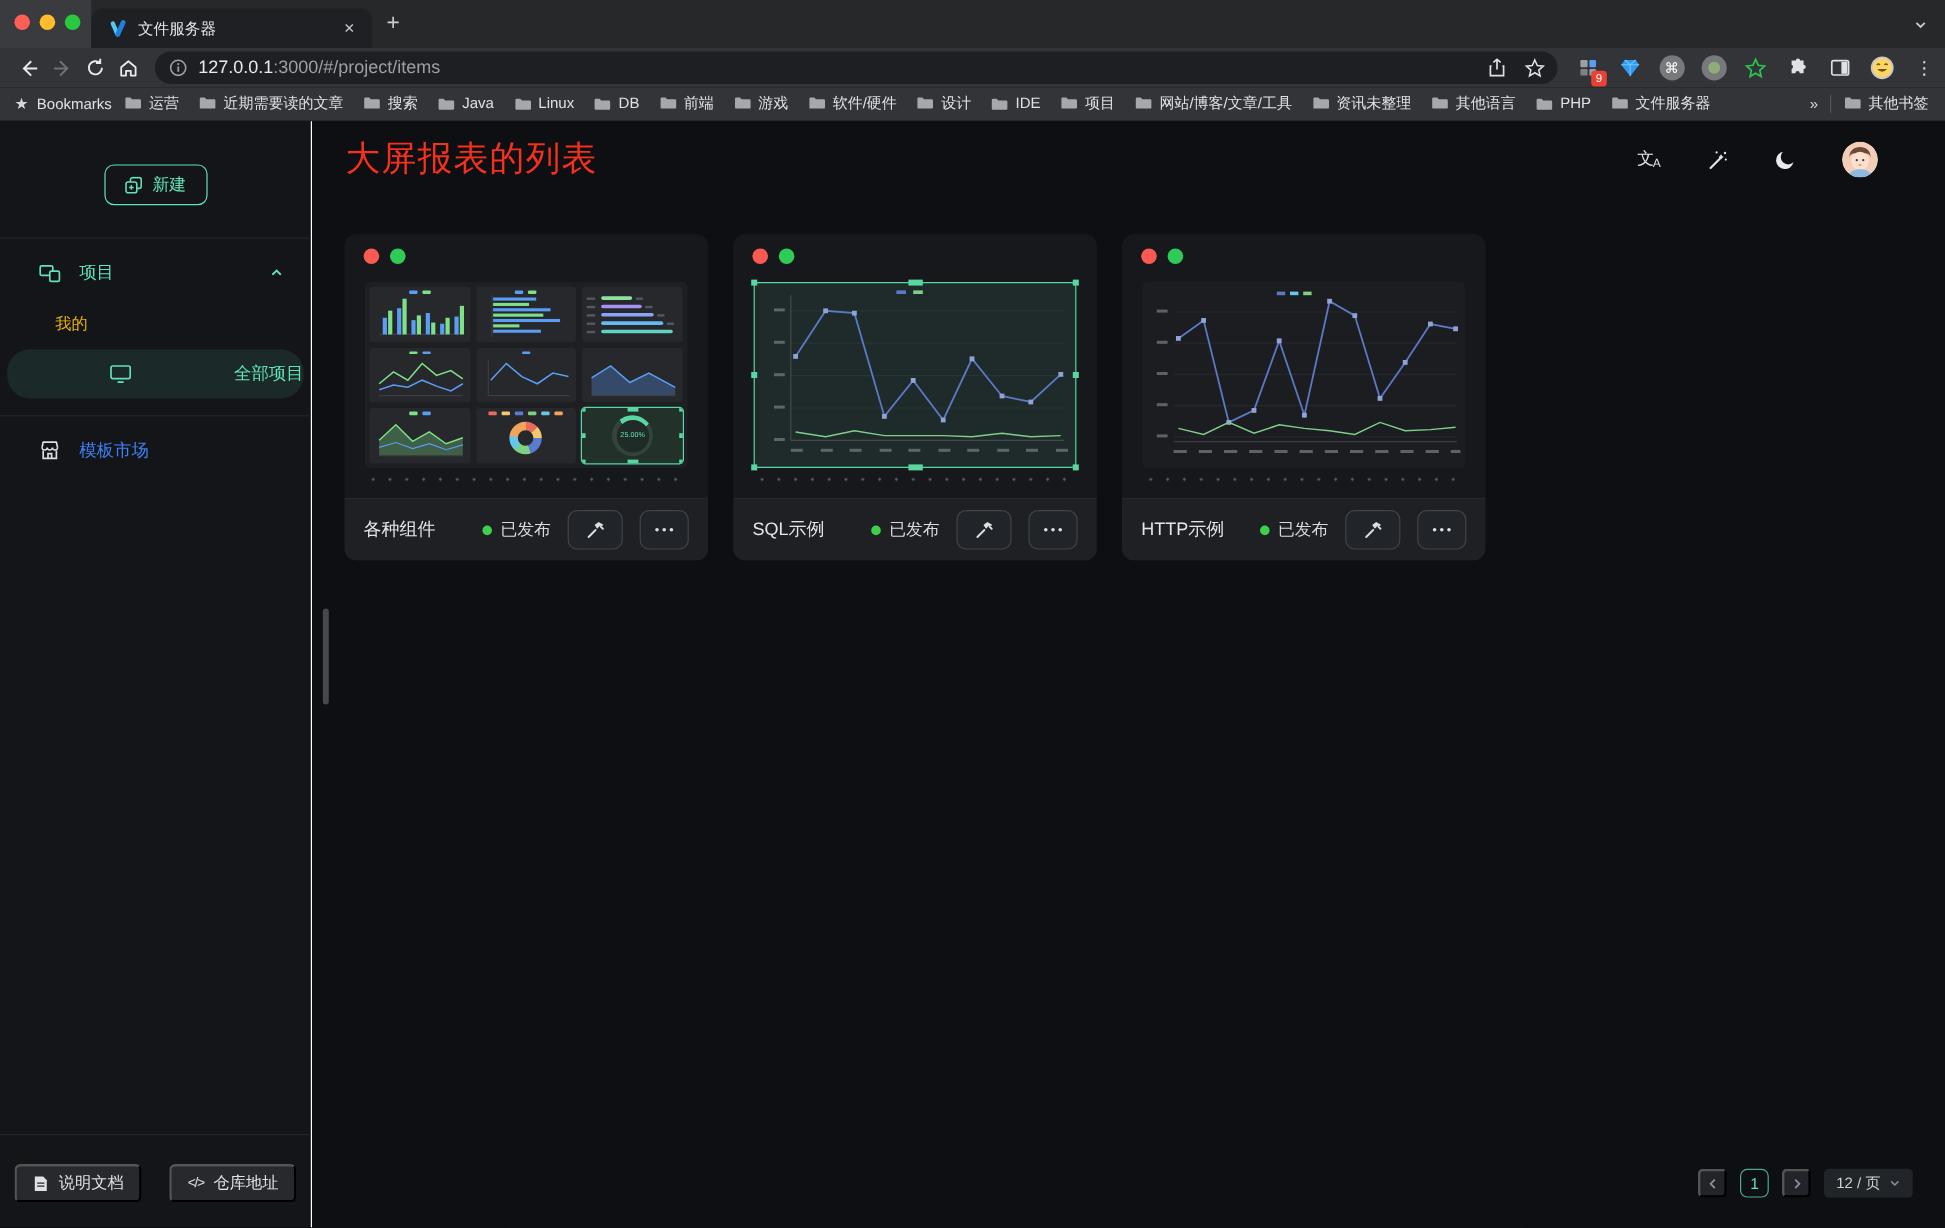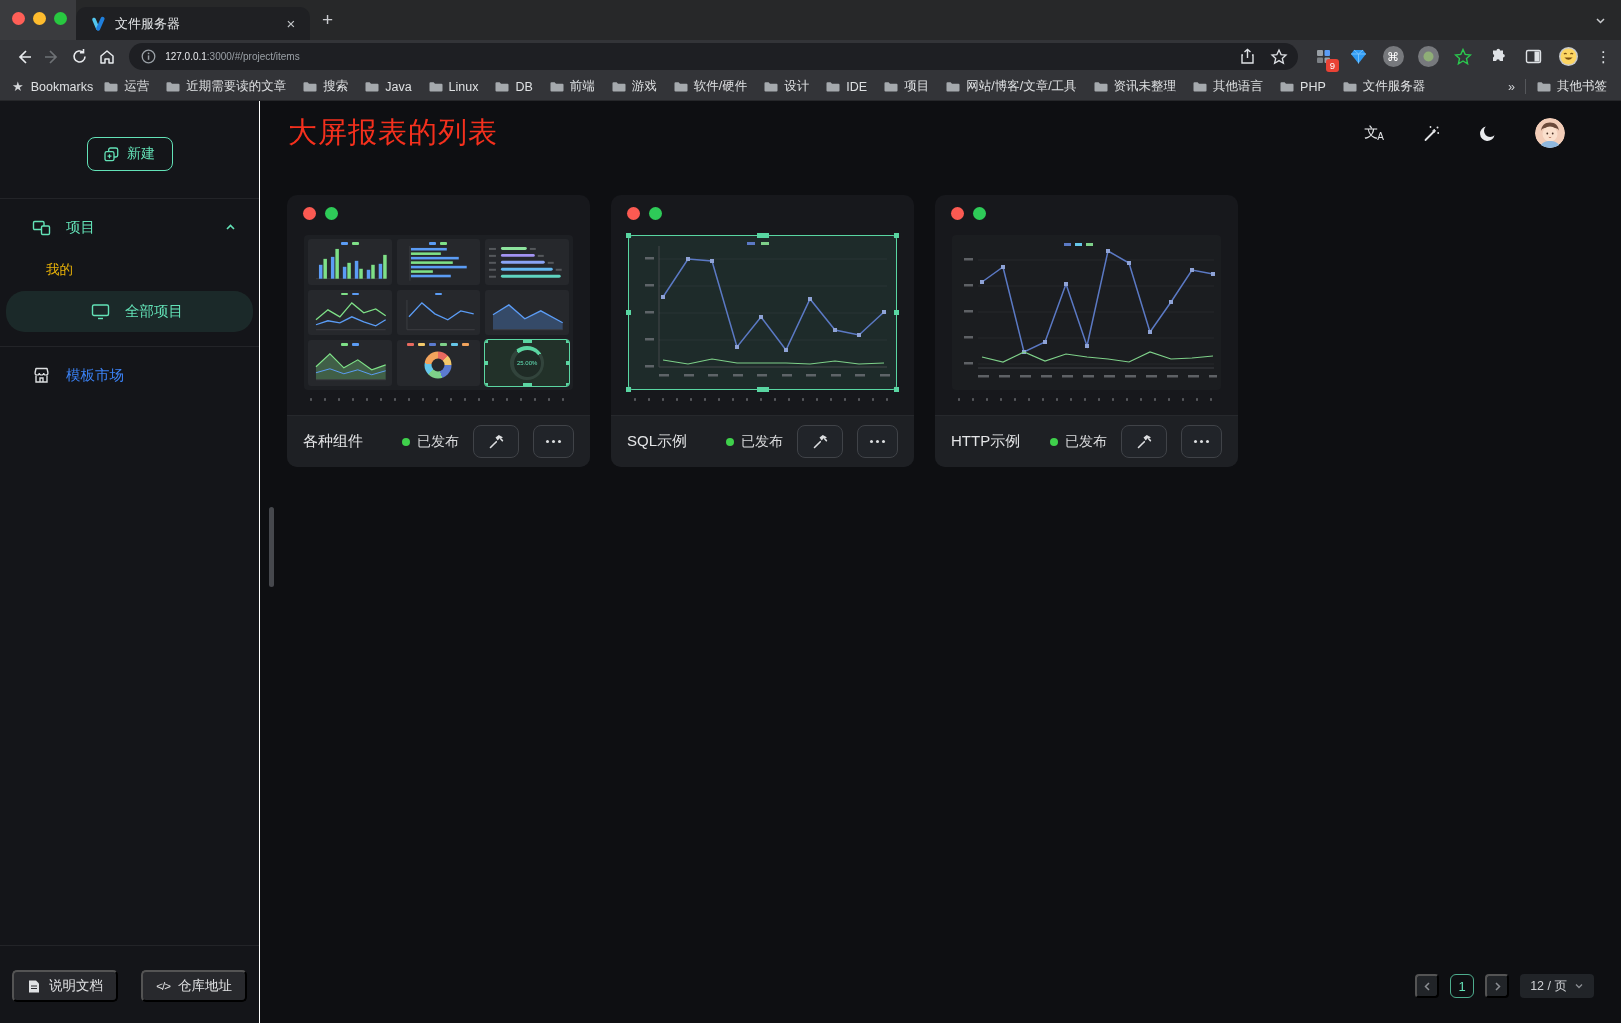--- a/index.html
+++ b/index.html
@@ -15,47 +15,47 @@
   .light.red{background:#ff5f57;} .light.yellow{background:#febc2e;} .light.green{background:#28c840;}
   .tab { position:absolute; left:76px; top:7px; width:234px; height:33px; background:#1f2023; border-radius:10px 10px 0 0; display:flex; align-items:center; padding:0 10px 0 14px; }
   .tab-title { font-size:13px; color:#e4e6e8; margin-left:9px; flex:1; white-space:nowrap; overflow:hidden; }
   .tab-close { color:#c4c7ca; font-size:15px; width:18px; height:18px; display:flex; align-items:center; justify-content:center; border-radius:4px; }
   .newtab { position:absolute; left:322px; top:12px; color:#c9cbce; font-size:19px; line-height:16px; }
   .strip-chevron { position:absolute; right:14px; top:14px; }
 
   .toolbar { height:33px; background:#333438; display:flex; align-items:center; padding:0 10px; }
   .nav-ic { width:28px; height:28px; display:flex; align-items:center; justify-content:center; }
   .omnibox { margin-left:8px; width:1178px; height:27px; background:#1e1f23; border-radius:14px; display:flex; align-items:center; padding:0 10px 0 12px; }
-  .url { font-size:10px; margin-left:9px; flex:1; white-space:nowrap; }
+  .url { font-size:15px; margin-left:9px; flex:1; white-space:nowrap; }
   .url .host { color:#e8eaed; } .url .rest { color:#9aa0a6; }
   .omni-ic { margin-left:14px; }
   .ext-area { display:flex; align-items:center; margin-left:14px; gap:13px; }
   .ext { position:relative; width:22px; height:22px; display:flex; align-items:center; justify-content:center; }
   .badge { position:absolute; right:-5px; bottom:-4px; background:#e94235; color:#fff; font-size:9.5px; padding:1px 4px; border-radius:3px; }
   .circ { width:21px; height:21px; border-radius:50%; background:#77797d; display:flex; align-items:center; justify-content:center; color:#fff; font-size:12px; }
   .kebab { color:#dee1e5; font-size:15px; letter-spacing:0; margin-left:4px; }
 
   .bookmarksbar { height:28px; background:#333438; display:flex; align-items:center; padding:0 14px 0 12px; font-size:12.5px; color:#dfe1e3; border-bottom:1px solid #26272a; }
   .bm-root { display:flex; align-items:center; gap:7px; margin-right:10px; white-space:nowrap; }
   .bm-star { color:#d4d6d9; font-size:13px; }
   .bm-list { display:flex; align-items:center; gap:16px; }
-  .bm-item { display:flex; align-items:center; gap:6px; white-space:nowrap; }
+  .bm-item { display:flex; gap:6px; white-space:nowrap; }
   .bm-right { margin-left:auto; display:flex; align-items:center; gap:10px; }
   .bm-sep { width:1px; height:15px; background:#55575b; }
 
   
   .app { display:flex; height:922px; background:#0e0f12; }
   .sidebar { width:260px; background:#141519; border-right:1px solid #ffffff; position:relative; flex:none; }
   .newbtn { width:86px; height:34px; margin:36px auto 0; border:1px solid #63e2b7; border-radius:8px; color:#63e2b7; display:flex; align-items:center; justify-content:center; gap:8px; font-size:14px; background:transparent; }
   .sb-div { height:1px; background:#232428; margin:27px 0 0; }
   .sb-group { display:flex; align-items:center; height:44px; padding:0 22px 0 32px; color:#63e2b7; font-size:14.5px; margin-top:6px; }
   .sb-group .lbl { margin-left:15px; }
   .sb-group .chev { margin-left:auto; }
   .sb-sub { color:#eab308; font-size:13.5px; padding-left:46px; height:34px; display:flex; align-items:center; margin-top:4px; }
-  .sb-item { margin:4px 6px 0; height:41px; border-radius:19px; display:flex; align-items:center; padding-left:85px; color:#dcdee0; font-size:14.5px; }
+  .sb-item { margin:4px 6px 0; height:41px; border-radius:19px; display:flex; align-items:center; padding-left:85px; color:#dcdee0; font-size:14.5px;justify-content:space-between; }
   .sb-item .lbl { margin-left:15px; }
   .sb-item.active { background:rgba(99,226,183,0.10); color:#63e2b7; }
   .sb-div2 { height:1px; background:#232428; margin:14px 0 0; }
   .sb-foot { position:absolute; left:0; right:0; bottom:0; border-top:1px solid #232428; padding:24px 12px 21px; display:flex; justify-content:space-between; }
   .sb-foot-btn { height:32px; background:#28292d; border-radius:5px; display:flex; align-items:center; gap:8px; padding:0 13px; color:#e0e1e3; font-size:13.5px; }
 
   .main { flex:1; position:relative; }
   .main-scrollthumb { position:absolute; left:9px; top:406px; width:5px; height:80px; background:#46484d; border-radius:3px; }
   .main-header { height:64px; display:flex; align-items:center; padding:0 56px 0 28px; }
   .page-title { color:#f5301d; font-size:29px; font-weight:400; letter-spacing:1px; }

